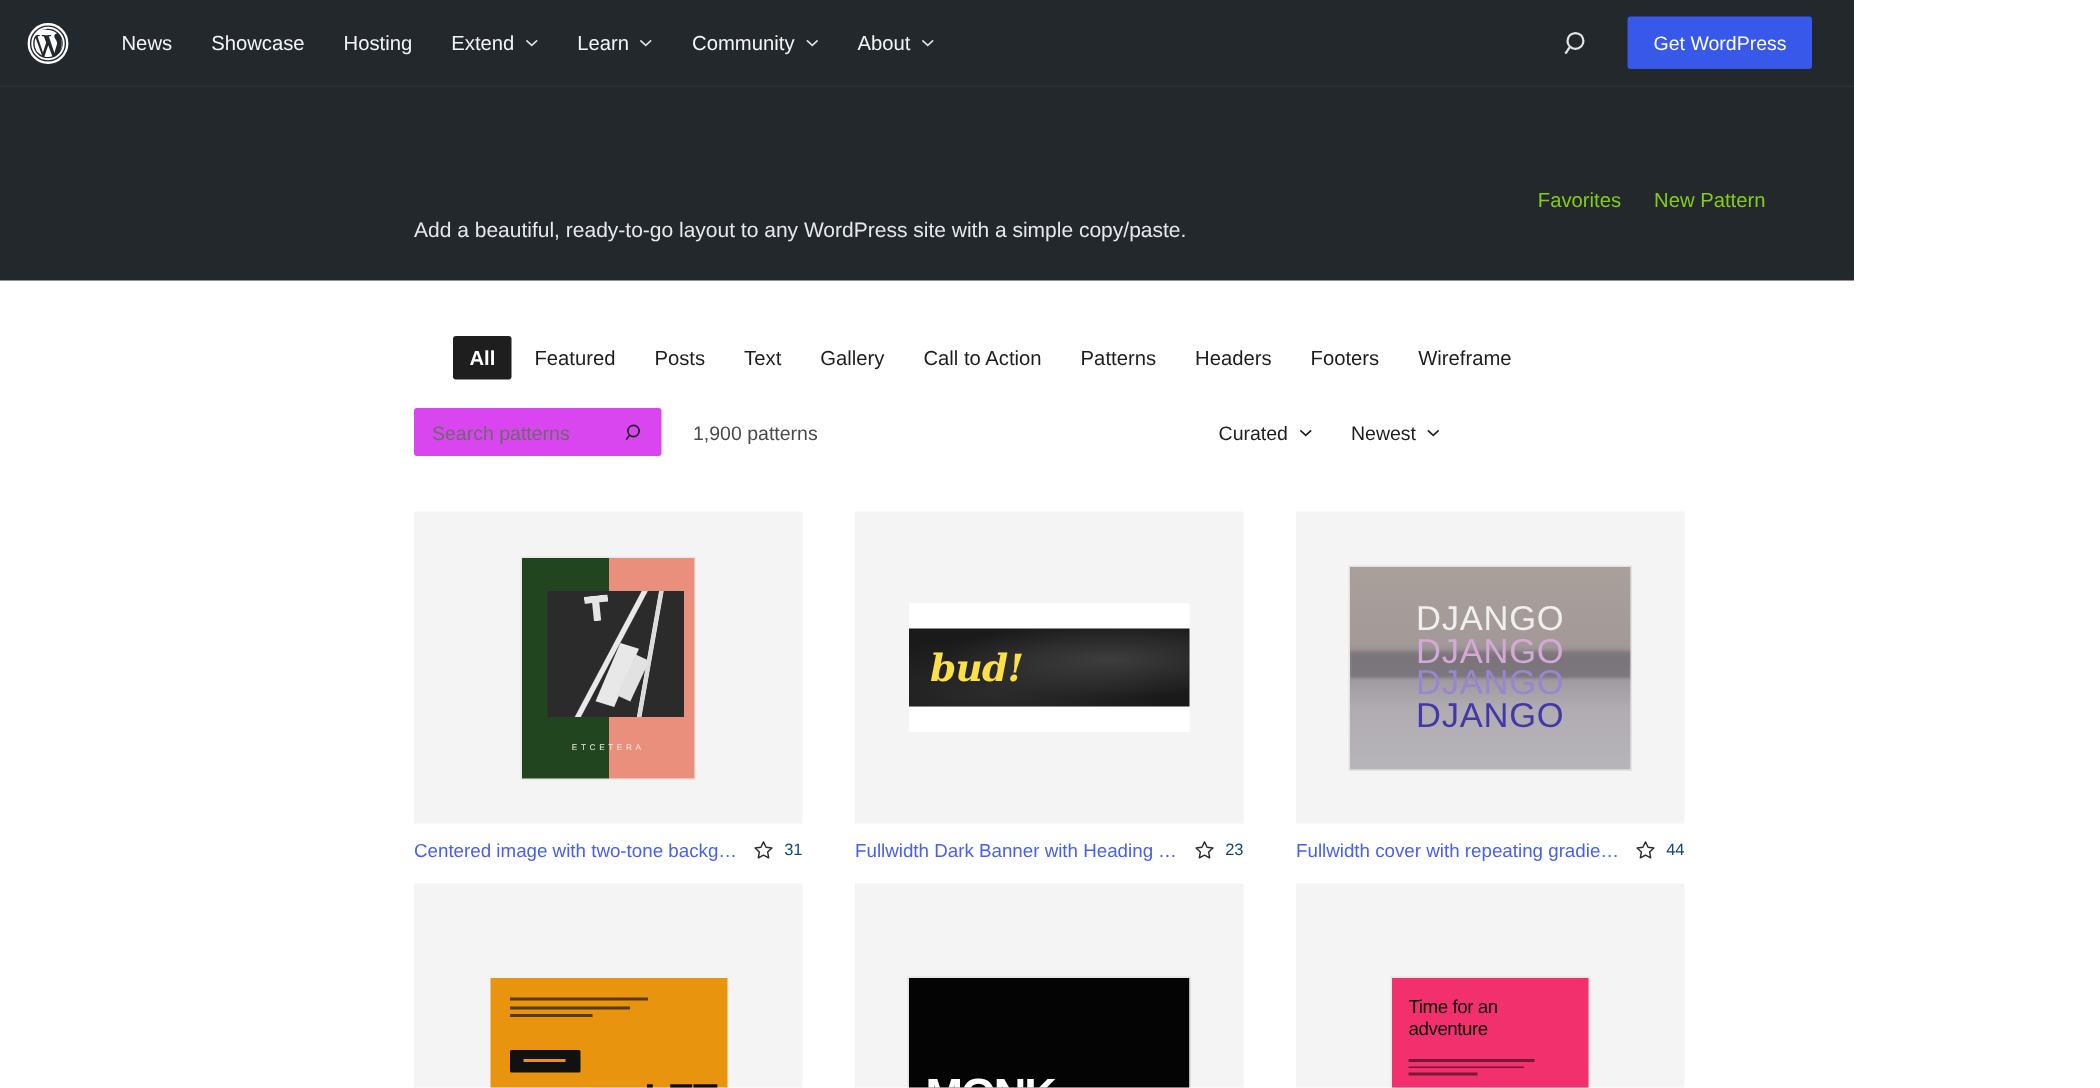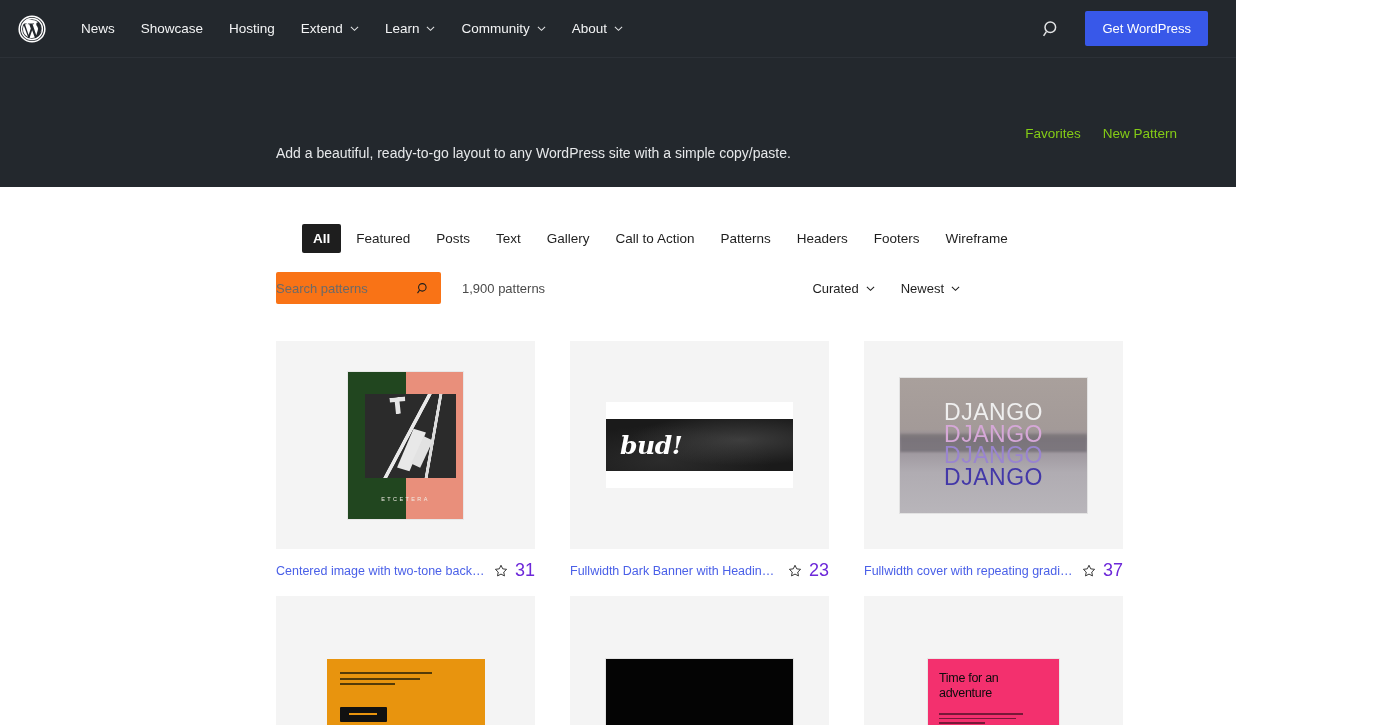--- a/index.html
+++ b/index.html
@@ -58,22 +58,22 @@
   .tab {
     font-size: 13.5px; color: #1e1e1e; padding: 7px 11px;
     border-radius: 2px; cursor: pointer; white-space: nowrap;
   }
   .tab.active { background: #1e1e1e; color: #fff; font-weight: bold; margin-left: 26px; }
 
   .toolbar {
     display: flex; align-items: center; margin-top: 19px;
   }
   .searchbox {
-    width: 165px; height: 32px; background: #f97316;
-    display: flex; align-items: center; padding: 0 10px 0 0;
+    width: 165px; height: 32px; background: #d946ef;
+    display: flex; align-items: center; padding: 0 10px 0 12px;
     border-radius: 2px;
   }
   .searchbox input {
     border: 0; background: transparent; outline: none; flex: 1;
     font-family: "Liberation Sans", sans-serif; font-size: 13px; color: #1e1e1e;
     min-width: 0;
   }
   .searchbox input::placeholder { color: #6a6a6a; }
   .count { font-size: 13px; color: #4a4a4a; margin-left: 21px; white-space: nowrap; }
   .dropdowns { margin-left: auto; display: flex; gap: 26px; }
@@ -96,21 +96,21 @@
   }
   .card-foot {
     display: flex; align-items: center; margin-top: 11px; gap: 8px;
   }
   .card-title {
     font-size: 12.5px; color: #4a60e8; flex: 1; min-width: 0;
     white-space: nowrap; overflow: hidden; text-overflow: ellipsis; cursor: pointer;
   }
   .favs { display: flex; align-items: center; gap: 7px; flex: none; }
   .star { width: 14px; height: 14px; }
-  .fav-count { font-size: 18px; color: #6d28d9; }
+  .fav-count { font-size: 11px; color: #0c4a6e; }
 
   
   
   .t1-box { width: 115px; height: 147px; display: flex; position: relative; box-shadow: 0 0 0 1px rgba(0,0,0,.05); }
   .t1-l { flex: 1; background: #21461f; }
   .t1-r { flex: 1; background: #e98f7b; }
   .t1-photo {
     position: absolute; left: 17px; top: 22px; width: 91px; height: 84px;
     background:
       linear-gradient(118deg, transparent 46%, #e9e9e9 46.6%, #e9e9e9 49%, transparent 49.6%),
@@ -144,21 +144,21 @@
     position: relative; overflow: hidden;
   }
   .t2-band:after {
     content: ""; position: absolute; inset: 0;
     background: radial-gradient(ellipse at 72% 40%, rgba(90,90,90,.55), transparent 58%),
                 radial-gradient(ellipse at 30% 80%, rgba(70,70,70,.4), transparent 60%);
   }
   .t2-word {
     position: relative; z-index: 2; margin-left: 14px;
     font-family: "DejaVu Serif", "Liberation Serif", serif;
-    font-style: italic; font-weight: bold; font-size: 25px; color: #ffffff;
+    font-style: italic; font-weight: bold; font-size: 25px; color: #fde047;
     letter-spacing: -.5px;
   }
 
   
   .t3 {
     width: 187px; height: 135px; position: relative; overflow: hidden;
     background: linear-gradient(180deg,#a9a09c 0%,#a39a98 38%,#8e8792 45%,#9c959c 52%,#b0acb2 70%,#b8b5ba 100%);
     box-shadow: 0 0 0 1px rgba(0,0,0,.07);
   }
   .t3:before {
@@ -377,21 +377,21 @@
               <div class="t3-line" style="color:#4338a8">DJANGO</div>
             </div>
           </div>
         </div>
         <div class="card-foot">
           <div class="card-title">Fullwidth cover with repeating gradient t…</div>
           <div class="favs">
             <svg class="star" viewBox="0 0 20 20">
               <path d="M10 1.8l2.45 5.1 5.55.75-4.05 3.85 1 5.5L10 14.4l-4.95 2.6 1-5.5L2 7.65l5.55-.75z" fill="none" stroke="#2b2b2b" stroke-width="1.35" stroke-linejoin="round"></path>
             </svg>
-            <span class="fav-count">37</span>
+            <span class="fav-count">44</span>
           </div>
         </div>
       </div>
 
       <div class="card">
         <div class="thumb" style="align-items:flex-start">
           <div class="t4">
             <div class="t4-lines">
               <i></i>
                 <i style="width:88%"></i>

